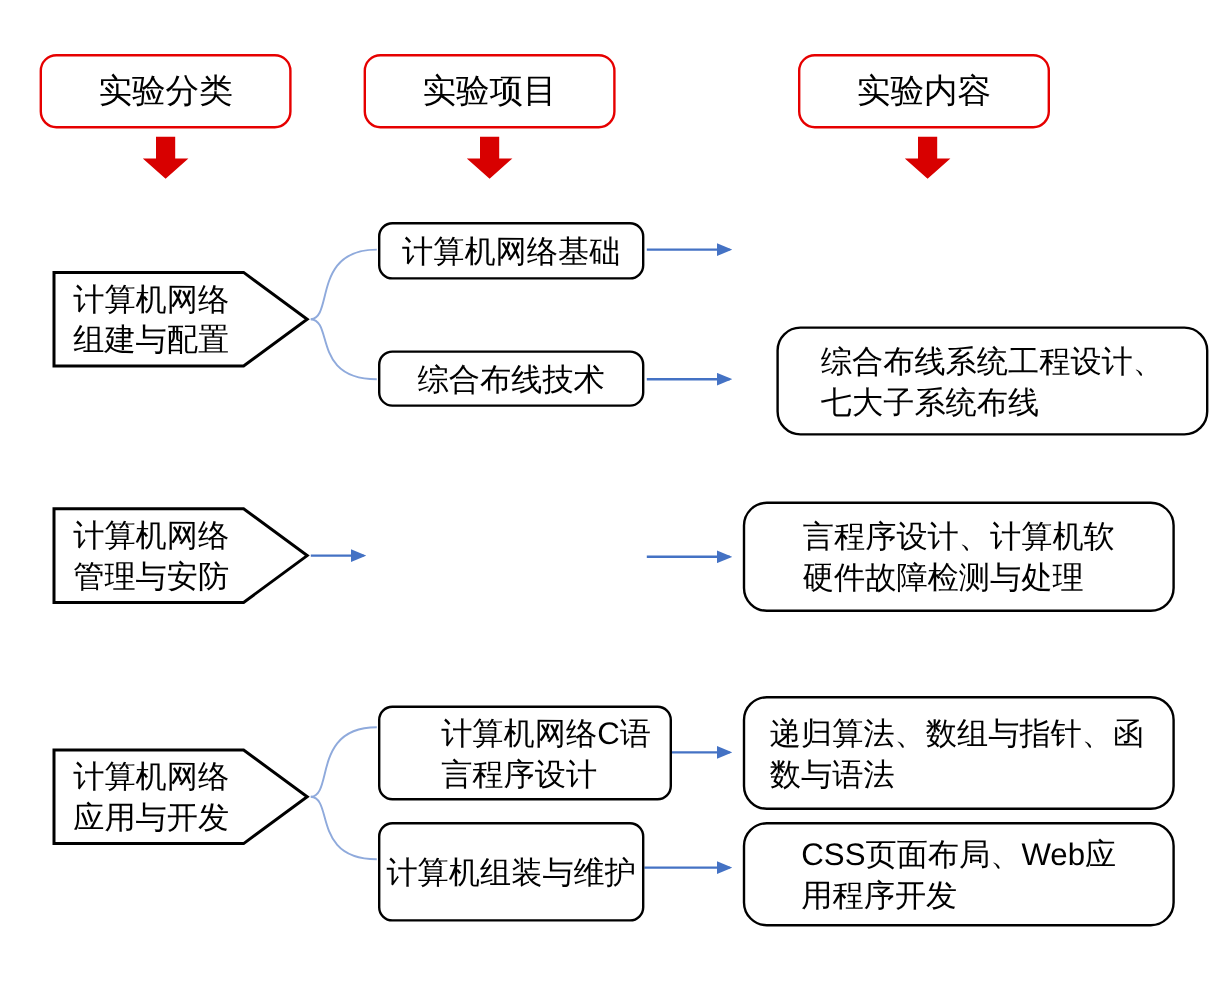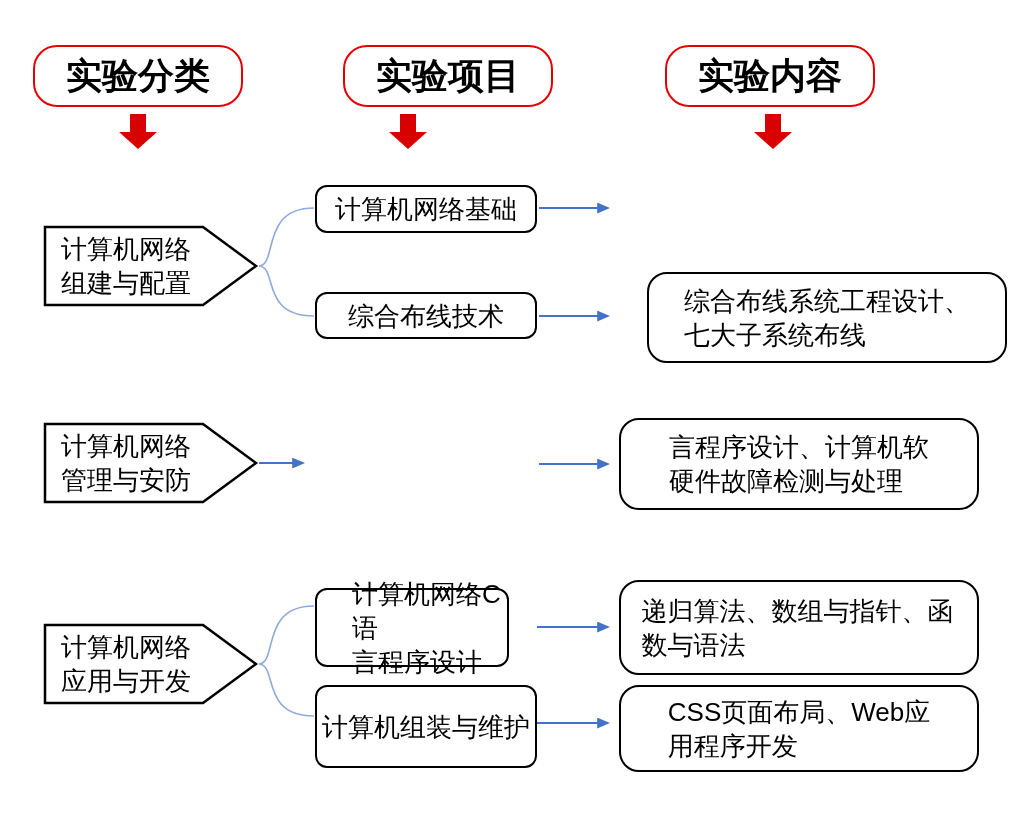--- a/index.html
+++ b/index.html
@@ -21,23 +21,23 @@
     align-items: center;
     justify-content: center;
     font-size: 26px;
     line-height: 34px;
     text-align: center;
   }
   .box span { white-space: pre-line; }
 
   .hdr {
     border: 2.5px solid var(--header-border, #e60000);
-    border-radius: 24px;
-    font-weight: bold;
-    font-size: 36px;
+    border-radius: 14px;
+    font-weight: normal;
+    font-size: 28px;
   }
   .mid {
     border: 2.5px solid var(--shape-border, #000);
     border-radius: 12px;
   }
   .rgt {
     border: 2.5px solid var(--shape-border, #000);
     border-radius: 20px;
     padding: 0 16px;
   }
@@ -83,21 +83,21 @@
     <line x1="539" y1="208" x2="608" y2="208" marker-end="url(#arr)" stroke="#4472c4" stroke-width="2"></line>
     <line x1="539" y1="316" x2="608" y2="316" marker-end="url(#arr)" stroke="#4472c4" stroke-width="2"></line>
     <line x1="539" y1="464" x2="608" y2="464" marker-end="url(#arr)" stroke="#4472c4" stroke-width="2"></line>
     <line x1="537" y1="627" x2="608" y2="627" marker-end="url(#arr)" stroke="#4472c4" stroke-width="2"></line>
     <line x1="537" y1="723" x2="608" y2="723" marker-end="url(#arr)" stroke="#4472c4" stroke-width="2"></line>
   </svg>
 
   <div class="box hdr" style="left:33px; top:45px; width:210px; height:62px;">
     <span>实验分类</span>
   </div>
-  <div class="box hdr" style="left:303px; top:45px; width:210px; height:62px;margin-left:40px;">
+  <div class="box hdr" style="left:303px; top:45px; width:210px; height:62px;">
     <span>实验项目</span>
   </div>
   <div class="box hdr" style="left:665px; top:45px; width:210px; height:62px;">
     <span>实验内容</span>
   </div>
 
   <div class="pent-label" style="left:45px; top:227px; width:162px; height:78px;">
     <span>计算机网络
 组建与配置</span>
   </div>
@@ -109,21 +109,21 @@
     <span>计算机网络
 应用与开发</span>
   </div>
 
   <div class="box mid" style="left:315px; top:292px; width:222px; height:47px;">
     <span>综合布线技术</span>
   </div>
   <div class="box mid" style="left:315px; top:185px; width:222px; height:48px;">
     <span>计算机网络基础</span>
   </div>
-  <div class="box mid ta-left" style="left:315px; top:588px; width:194px; height:79px;padding-left:35px;">
+  <div class="box mid ta-left" style="left:315px; top:588px; width:245px; height:79px;padding-left:35px;">
     <span>计算机网络C语
 言程序设计</span>
   </div>
   <div class="box mid" style="left:315px; top:685px; width:222px; height:83px;">
     <span>计算机组装与维护</span>
   </div>
 
   <div class="box rgt ta-left" style="left:647px; top:272px; width:360px; height:91px;">
     <span>综合布线系统工程设计、
 七大子系统布线</span>

